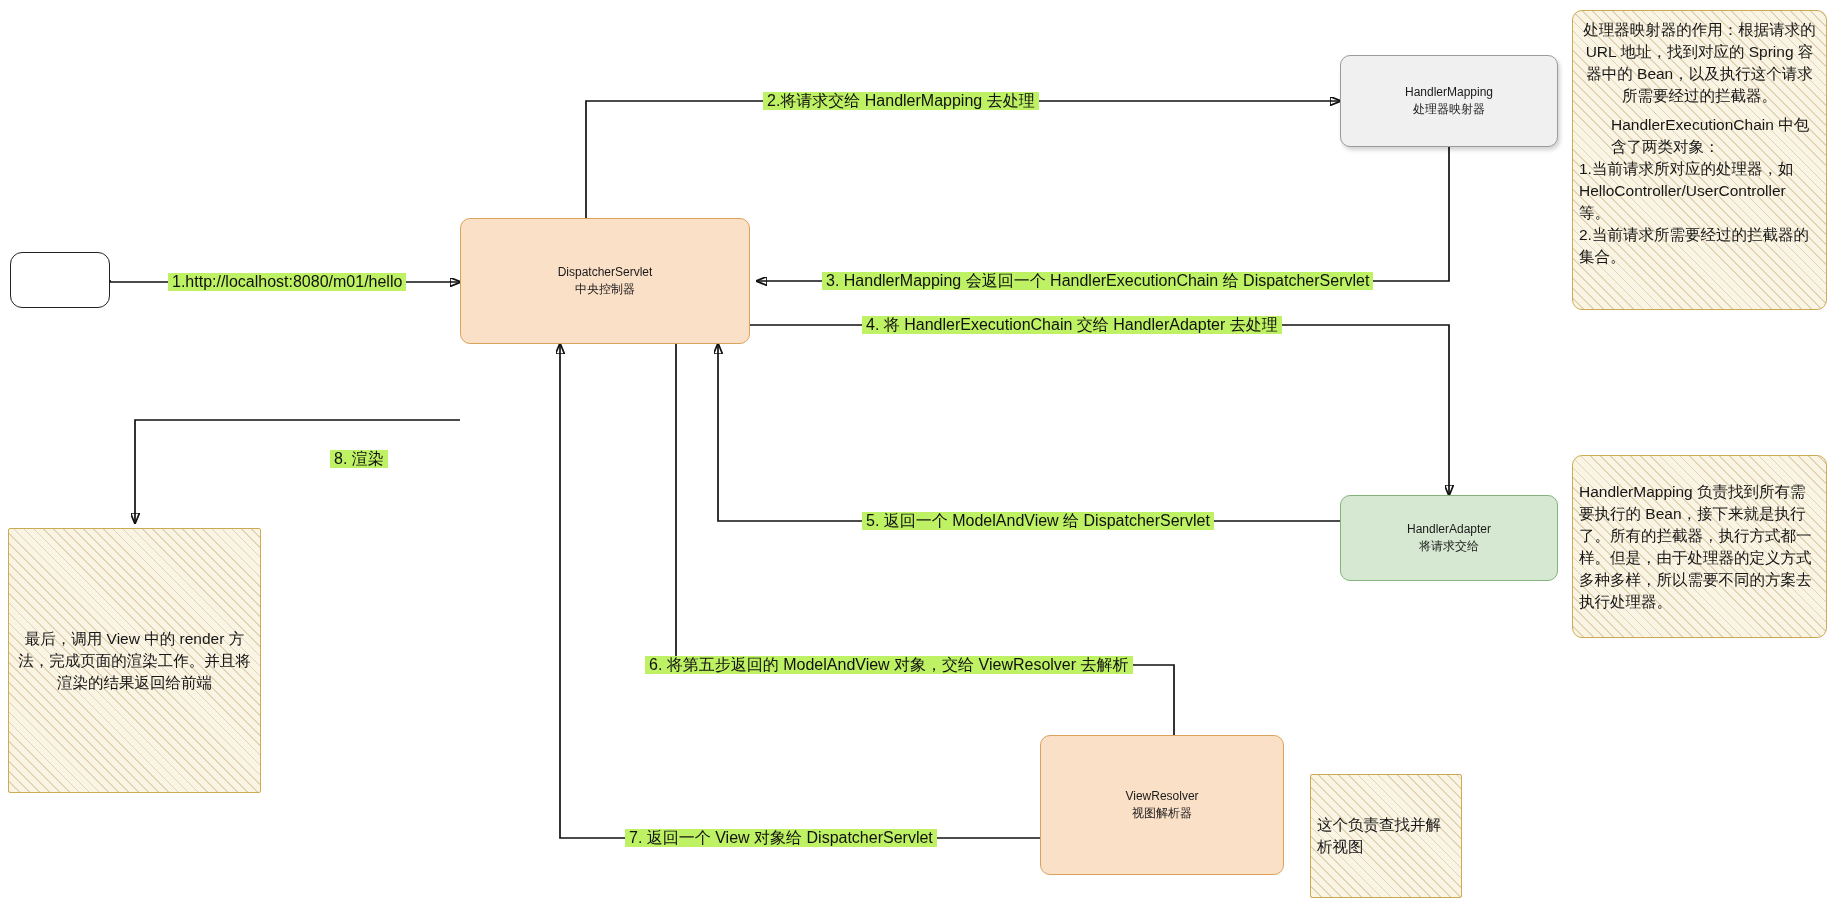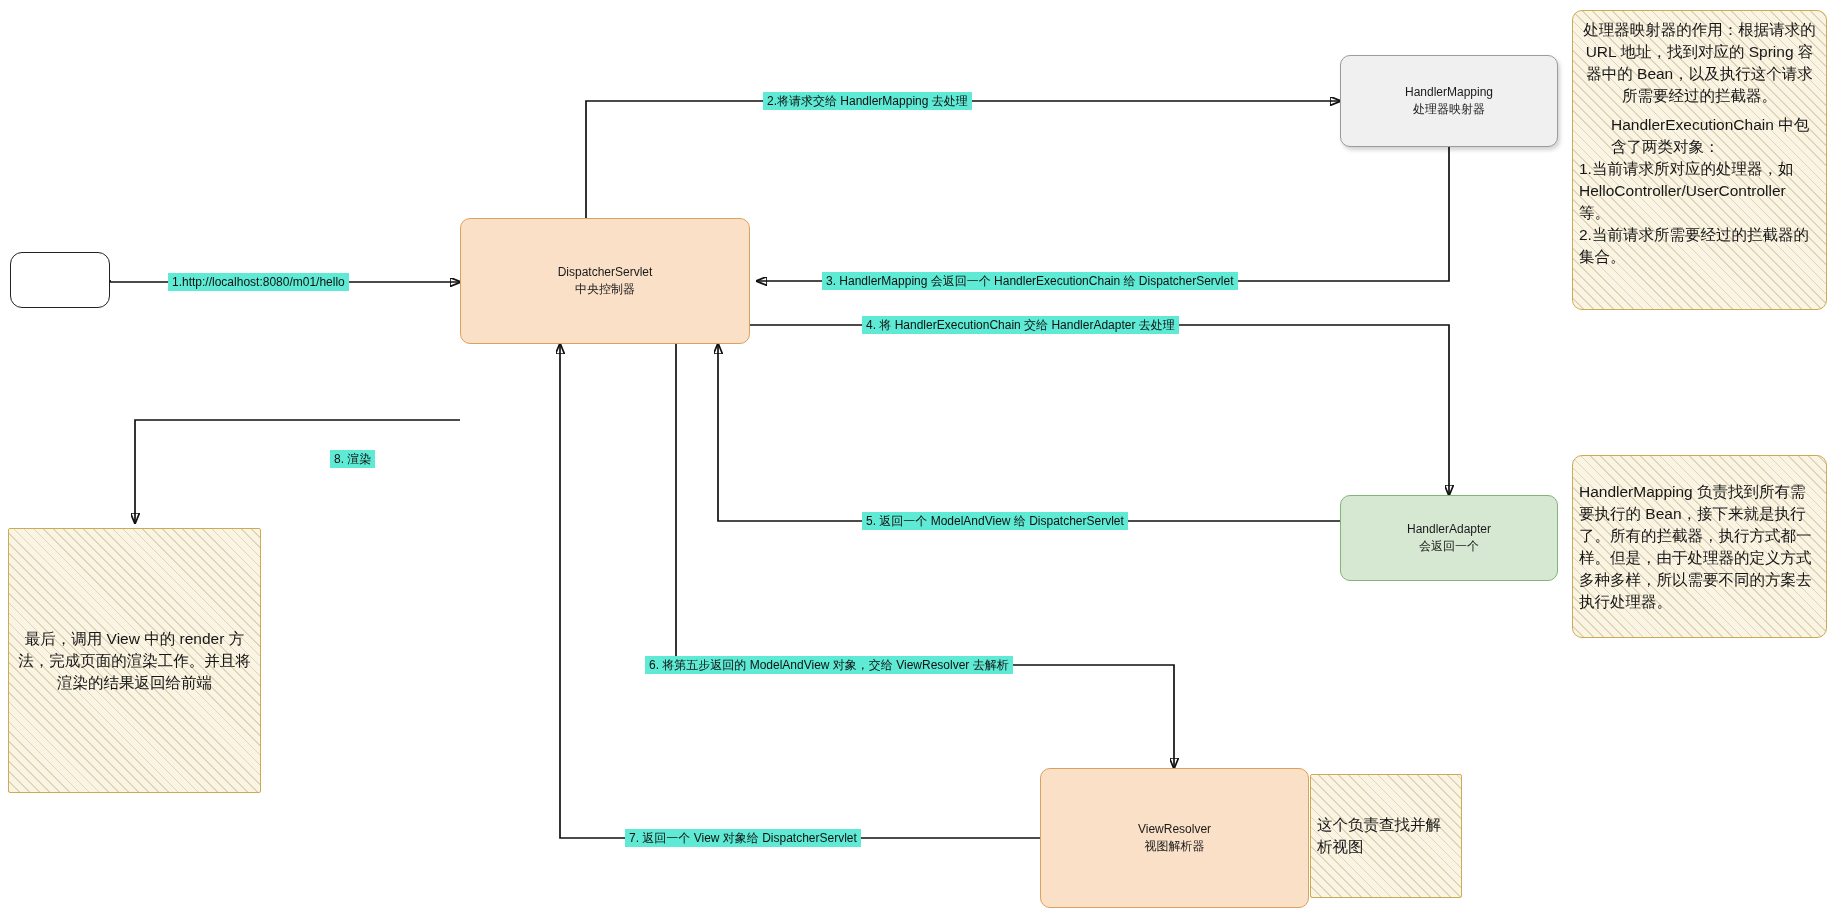--- a/index.html
+++ b/index.html
@@ -27,22 +27,22 @@
             rgba(190,165,105,.40) 0px, rgba(190,165,105,.40) 1.2px,
             rgba(255,255,255,0) 1.2px, rgba(255,255,255,0) 7px);
         font-size:15.5px;line-height:1.42;color:#151515;
         padding:8px 6px;overflow:hidden;}
   .note.sq{border-radius:2px;}
   .note p{margin:0;}
   .note .ctr{text-align:center;}
   .note .lft{text-align:left;}
 
   
-  .elabel{position:absolute;background:#5eead4;padding:0 4px;
-          font-size:12px;line-height:18px;white-space:nowrap;color:#111;text-align:center;}
+  .elabel{position:absolute;background:#bef264;padding:0 4px;
+          font-size:16px;line-height:18px;white-space:nowrap;color:#111;text-align:center;}
 
   svg#wires{position:absolute;left:0;top:0;width:1843px;height:908px;
             pointer-events:none;}
   svg#wires line,svg#wires path,svg#wires polyline{
       stroke:#111;stroke-width:1.7px;fill:none;}
 </style>
 </head>
 <body>
 
 <div id="stage">
@@ -80,24 +80,24 @@
     <span class="l2">中央控制器</span>
   </div>
 
   <div class="node node-grey" style="left:1340px;top:55px;width:218px;height:92px;">
     <span class="l1">HandlerMapping</span>
     <span class="l2">处理器映射器</span>
   </div>
 
   <div class="node node-green" style="left:1340px;top:495px;width:218px;height:86px;">
     <span class="l1">HandlerAdapter</span>
-    <span class="l2">会返回一个</span>
+    <span class="l2">将请求交给</span>
   </div>
 
-  <div class="node node-peach" style="left:1040px;top:768px;width:269px;height:140px;">
+  <div class="node node-peach" style="left:1040px;top:735px;width:244px;height:140px;">
     <span class="l1">ViewResolver</span>
     <span class="l2">视图解析器</span>
   </div>
 
   <div class="elabel" style="left:168px;top:273px;">1.http://localhost:8080/m01/hello</div>
 
   <div class="elabel" style="left:763px;top:92px;">2.将请求交给 HandlerMapping 去处理</div>
 
   <div class="elabel" style="left:822px;top:272px;">3. HandlerMapping 会返回一个 HandlerExecutionChain 给 DispatcherServlet</div>
 

